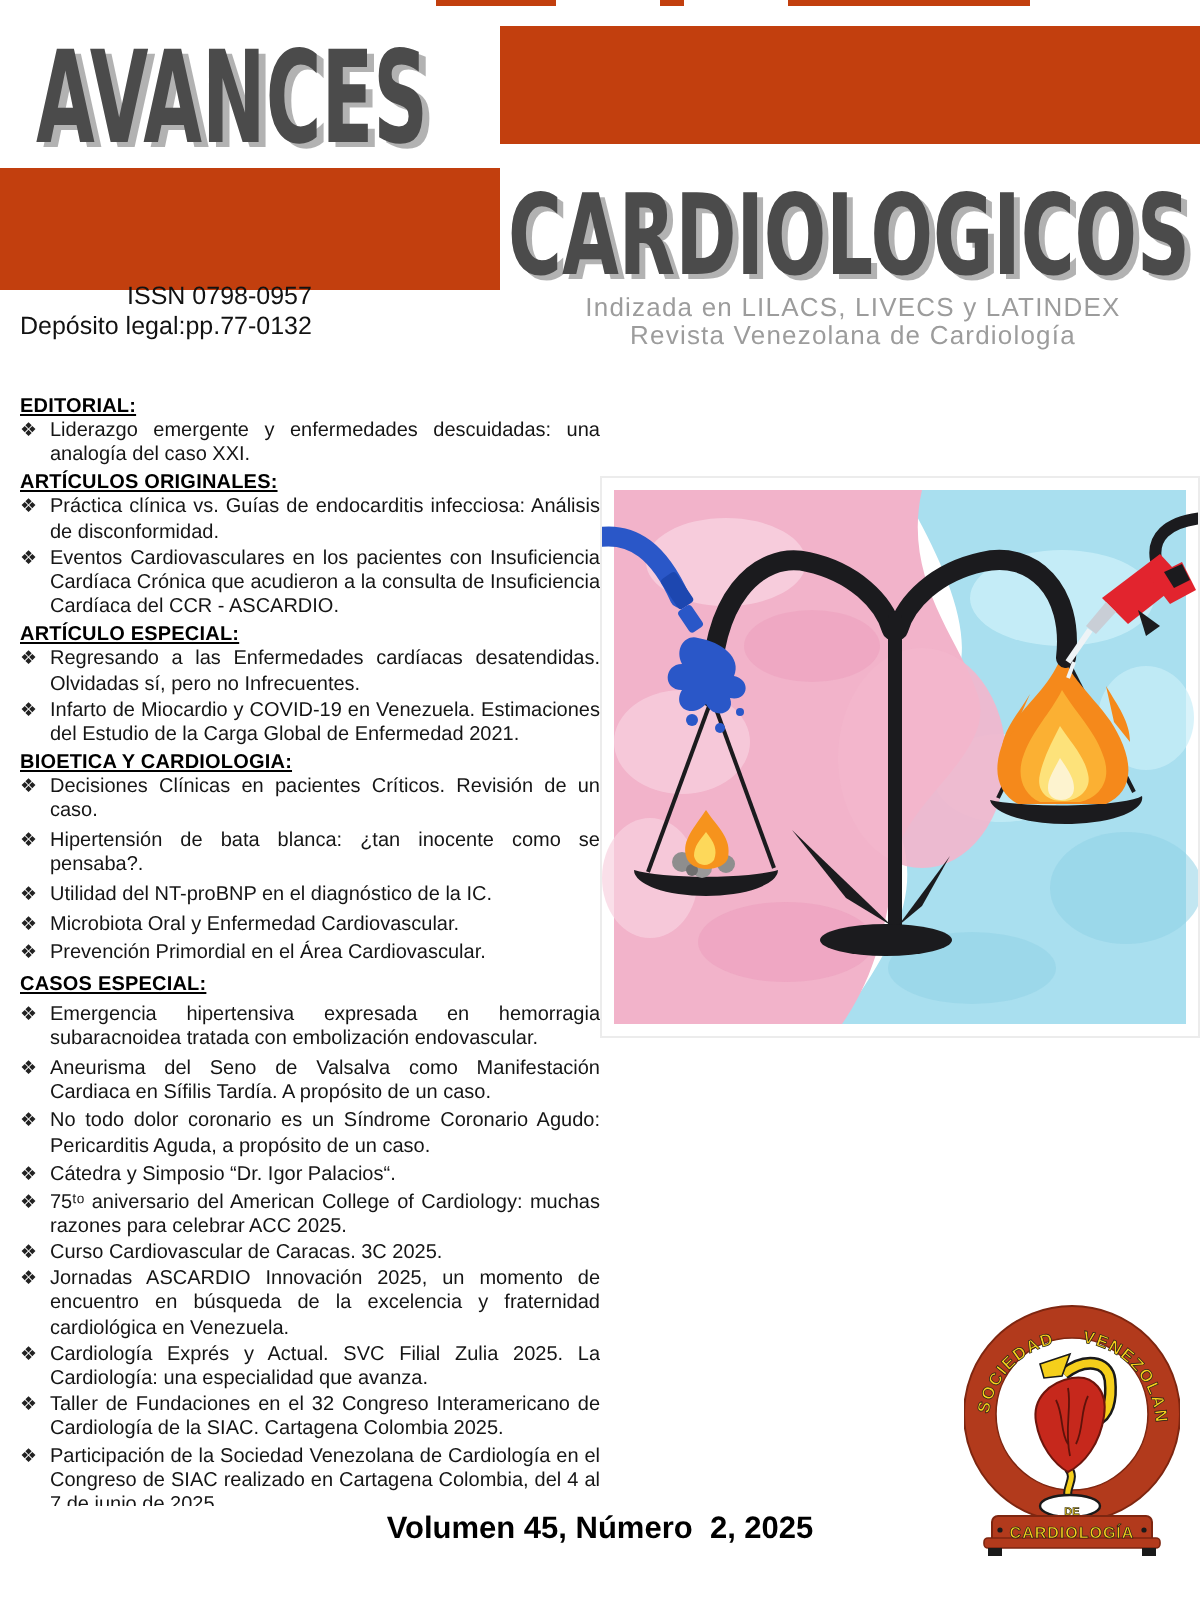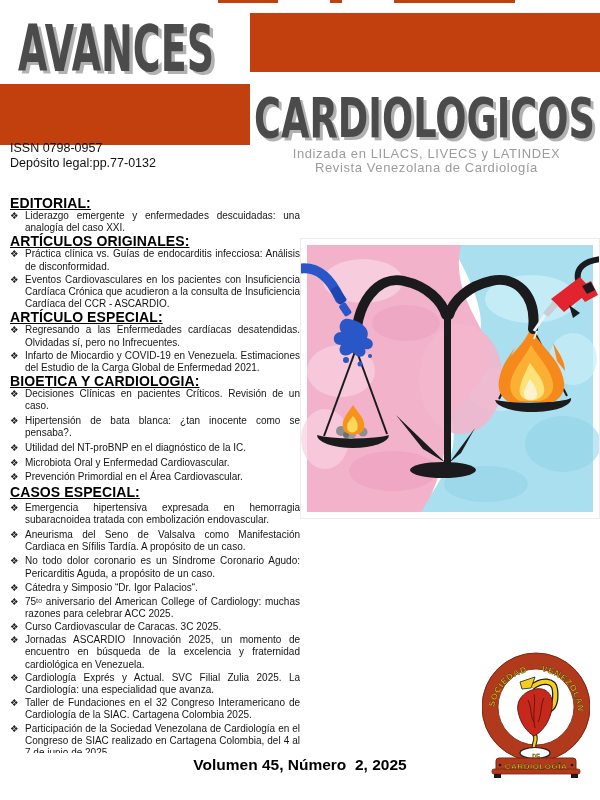--- a/index.html
+++ b/index.html
@@ -6,26 +6,26 @@
   .page{position:relative;width:600px;height:800px;background:#fff;overflow:hidden;
         font-family:"Liberation Sans",sans-serif;color:#111;}
   
   .edge-mark{position:absolute;top:0;height:3px;background:#c23f0e;}
   
   .bar{position:absolute;background:#c23f0e;}
   .bar-top{left:250px;top:13px;width:350px;height:59px;}
   .bar-left{left:0;top:84px;width:250px;height:61px;}
   .title-svg{position:absolute;overflow:visible;}
   .issn-block{position:absolute;left:10px;top:141px;font-size:12.5px;line-height:15px;
-              color:#121212;font-weight:500;}
+              color:#121212;font-weight:500;text-align:right;}
   .subtitle{position:absolute;left:253px;top:147px;width:347px;text-align:center;
             color:#9c9c9c;font-size:13px;line-height:13.5px;letter-spacing:0.6px;}
   
   .toc{position:absolute;left:10px;top:197px;width:290px;height:556px;overflow:hidden;}
-  .sec-h{font-weight:bold;text-decoration:underline;font-size:14px;line-height:13px;
+  .sec-h{font-weight:bold;text-decoration:underline;font-size:10px;line-height:13px;
          color:#000;letter-spacing:0.1px;}
   .item{display:flex;margin:0 0 1px 0;}
   .item .b{flex:0 0 15px;width:15px;font-size:9.5px;line-height:12.2px;color:#222;}
   .item .t{flex:1;font-size:10px;line-height:12.2px;text-align:justify;color:#151515;}
   .sp .item{margin:2.5px 0 2.5px 0;}
   
   .art{position:absolute;left:300px;top:238px;width:298px;height:279px;border:1px solid #ececec;}
   
   .logo{position:absolute;left:482px;top:652px;width:108px;height:128px;}
   

